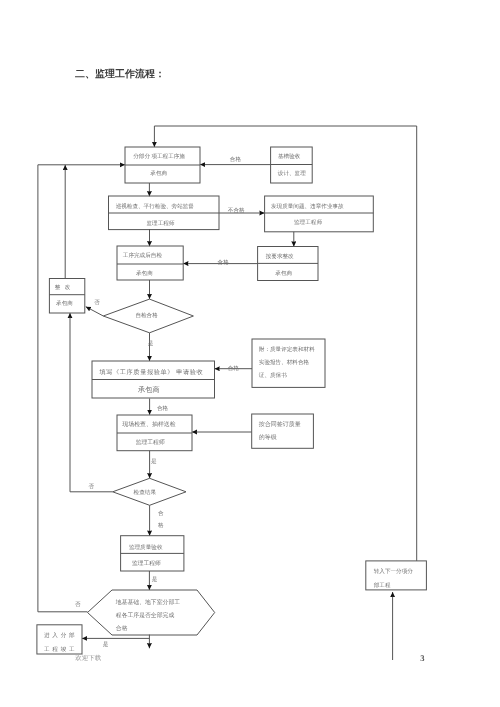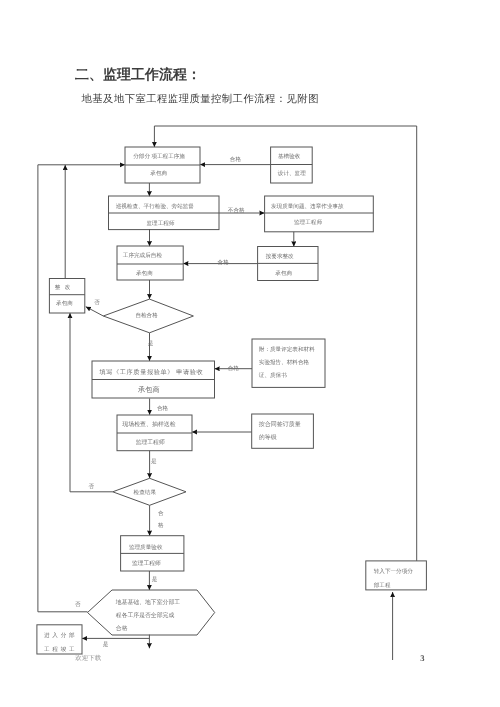--- a/index.html
+++ b/index.html
@@ -2,33 +2,32 @@
 <html><head>
 <meta charset="utf-8">
 <title>doc</title>
 <style>
   html,body{margin:0;padding:0;background:#ffffff;}
   *{-webkit-font-smoothing:antialiased;text-rendering:geometricPrecision;}
   body{width:500px;height:707px;position:relative;overflow:hidden;
        font-family:"Liberation Serif",serif;color:#3a3a3a;}
   .page{position:absolute;left:0;top:0;width:500px;height:707px;}
   .txt{position:absolute;white-space:pre;}
-  #heading{left:75px;top:67px;font-size:14px;font-weight:bold;color:#3d3d3d;letter-spacing:0px;}
+  #heading{left:75px;top:67px;font-size:10px;font-weight:bold;color:#3d3d3d;letter-spacing:0px;}
   #subheading{left:81.5px;top:93px;font-size:10.35px;color:#3d3d3d;letter-spacing:0.45px;}
   #pagenum{left:420.3px;top:653.2px;font-size:8.6px;color:#555;font-weight:bold;font-family:"Liberation Serif",serif;}
   #welcome{left:75.3px;top:654.3px;font-size:6.5px;color:#9a9a9a;letter-spacing:0px;}
   svg{position:absolute;left:0;top:0;}
   svg text{font-family:"Liberation Serif",serif;}
 </style>
 </head>
 <body>
 
 <div class="page">
   <div class="txt" id="heading">二、监理工作流程：</div>
-  <div class="txt" id="subheading">地基及地下室工程监理质量控制工作流程：见附图</div>
 
   <svg id="chart" width="500" height="707" viewBox="0 0 500 707">
     <defs>
       <marker id="ah" markerWidth="8" markerHeight="7" refX="5.3" refY="2.55" orient="auto" markerUnits="userSpaceOnUse">
         <path d="M0,0 L5.3,2.55 L0,5.1 L0.55,2.55 Z" fill="#111"></path>
       </marker>
     </defs>
 
     <g id="connectors">
         <path d="M416.7,560.9 L416.7,126 L154.4,126 L154.4,147" fill="none" stroke="#555" stroke-width="1" marker-end="url(#ah)"></path>

